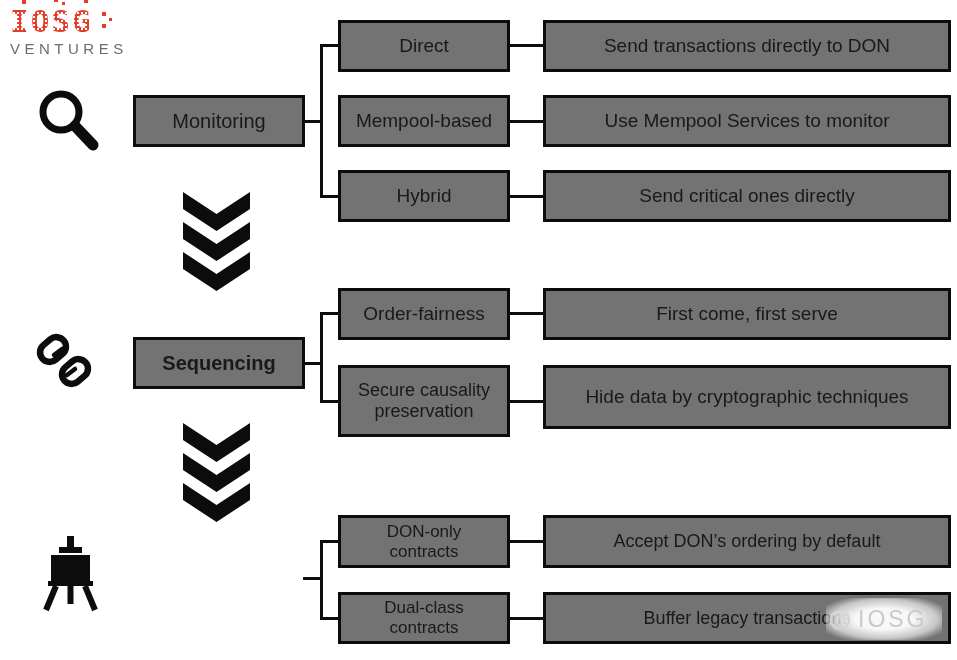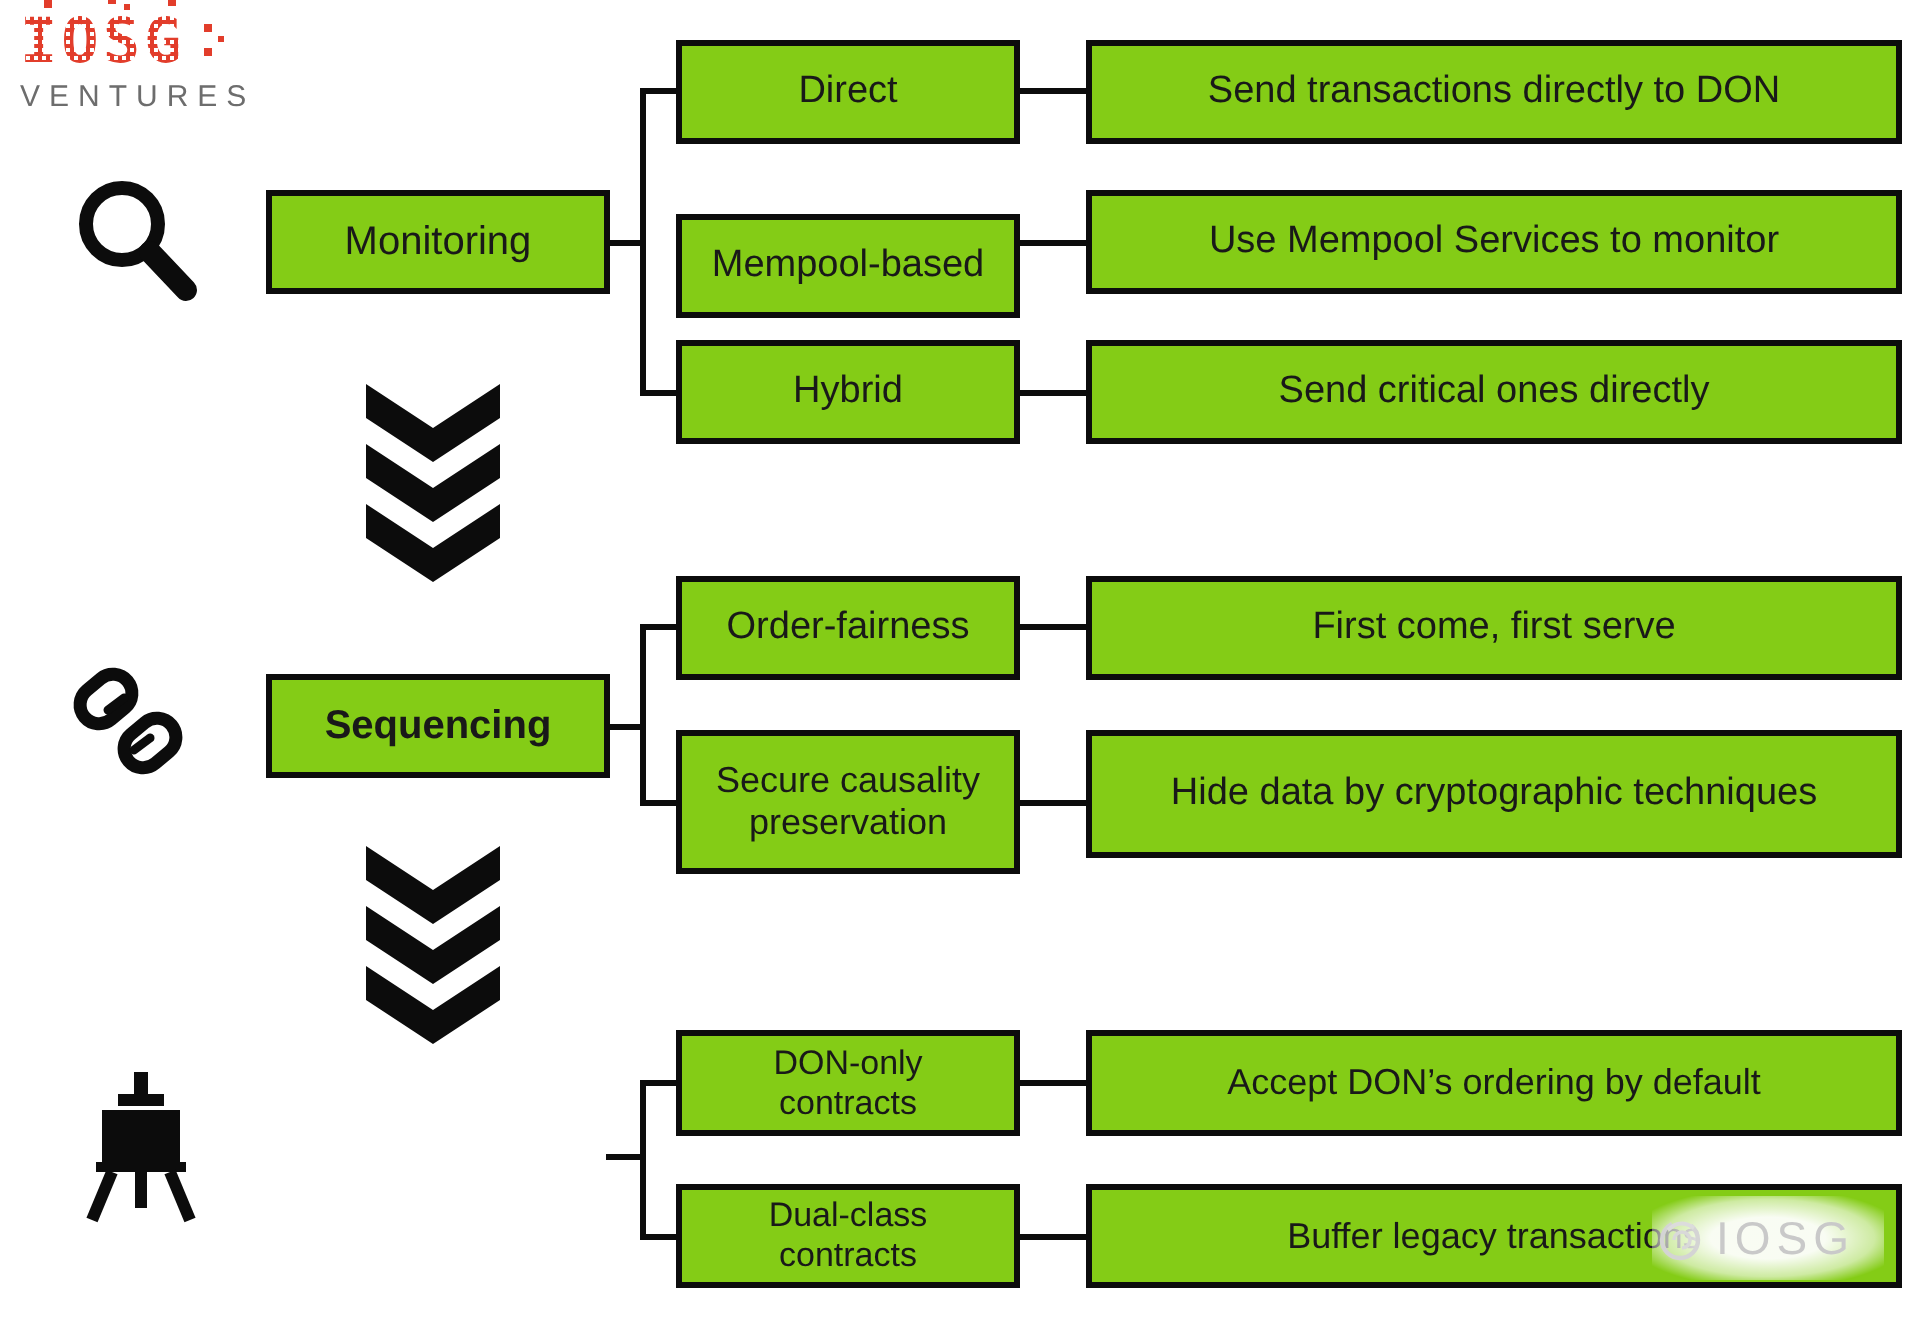--- a/index.html
+++ b/index.html
@@ -1,21 +1,21 @@
 <!DOCTYPE html>
 <html><head>
 <meta charset="utf-8">
 <style>
   html,body{margin:0;padding:0;background:#ffffff;}
   #canvas{
     position:relative;width:957px;height:660px;background:#ffffff;overflow:hidden;
     font-family:"Liberation Sans",sans-serif;color:#111;
   }
   .box{
-    position:absolute;box-sizing:border-box;border:3px solid #0c0c0c;background:#84cc16;
+    position:absolute;box-sizing:border-box;border:3px solid #0c0c0c;background:#737373;
     display:flex;align-items:center;justify-content:center;text-align:center;
     line-height:1.15;color:#191919;
   }
   .stage-box{font-size:20px;}
   .child-box{font-size:19px;}
   .child-box.small{font-size:17px;padding:16px 28px;}
   .child-box.twoline{font-size:18px;padding:0 4px;}
   .desc-box{font-size:19px;padding:0 6px;}
   .desc-box.small{font-size:18px;}
   .line{position:absolute;background:#0c0c0c;}
@@ -111,21 +111,21 @@
     </g>
   </svg>
 
   <div class="box stage-box" style="left:133px;top:95px;width:172px;height:52px;">
     <span>Monitoring</span>
   </div>
 
   <div class="box child-box" style="left:338px;top:20px;width:172px;height:52px;">
     <span>Direct</span>
   </div>
-  <div class="box child-box" style="left:338px;top:95px;width:172px;height:52px;margin-top:12px;">
+  <div class="box child-box" style="left:338px;top:95px;width:172px;height:52px;">
     <span>Mempool-based</span>
   </div>
   <div class="box desc-box" style="left:543px;top:20px;width:408px;height:52px;">
     <span>Send transactions directly to DON</span>
   </div>
 
   <div class="box child-box" style="left:338px;top:170px;width:172px;height:52px;">
     <span>Hybrid</span>
   </div>
   <div class="box desc-box" style="left:543px;top:95px;width:408px;height:52px;">

